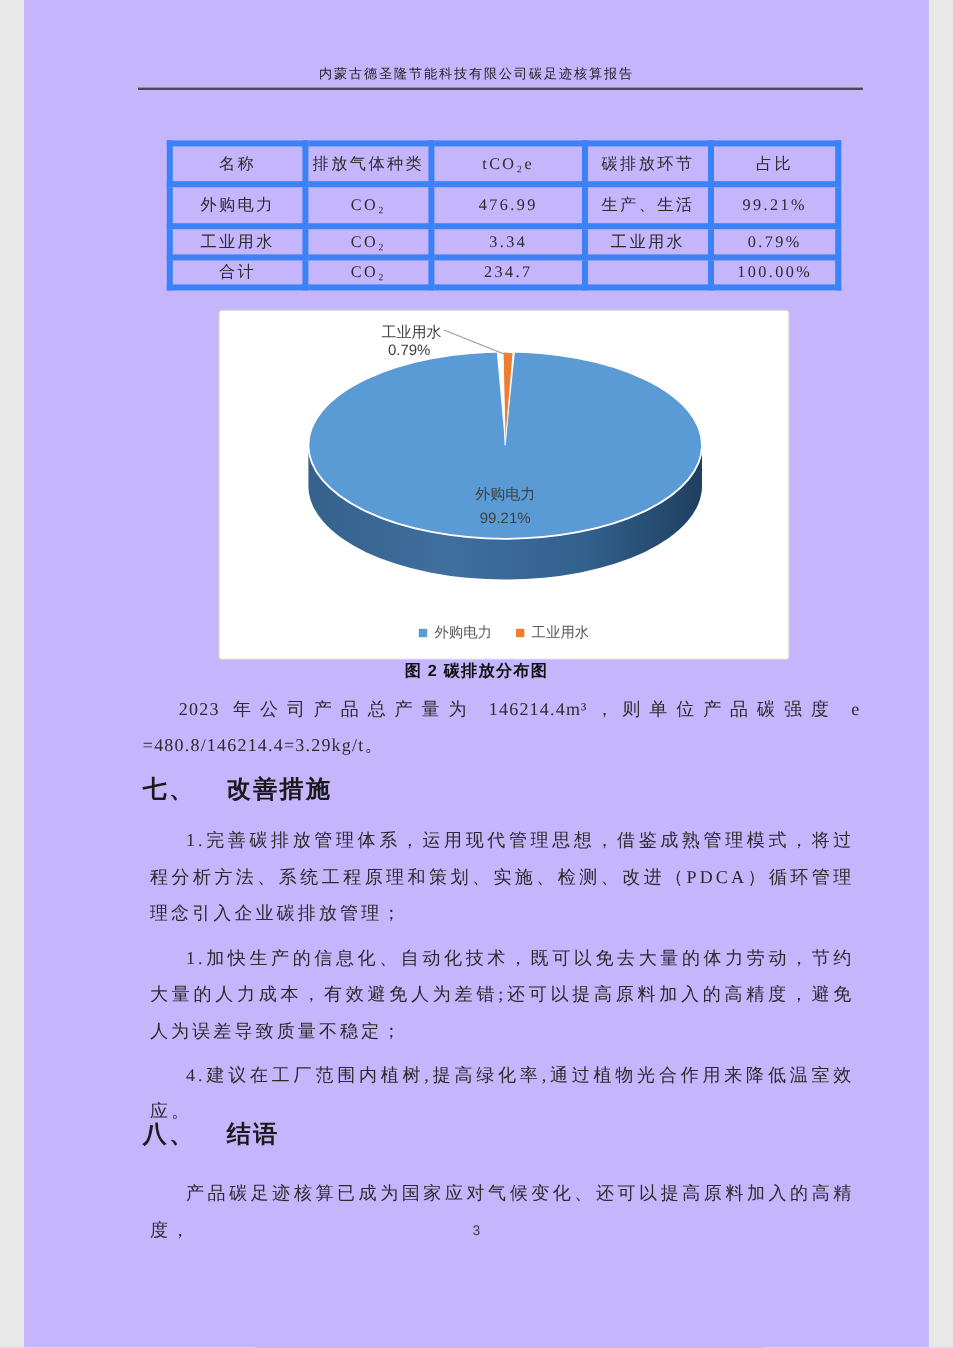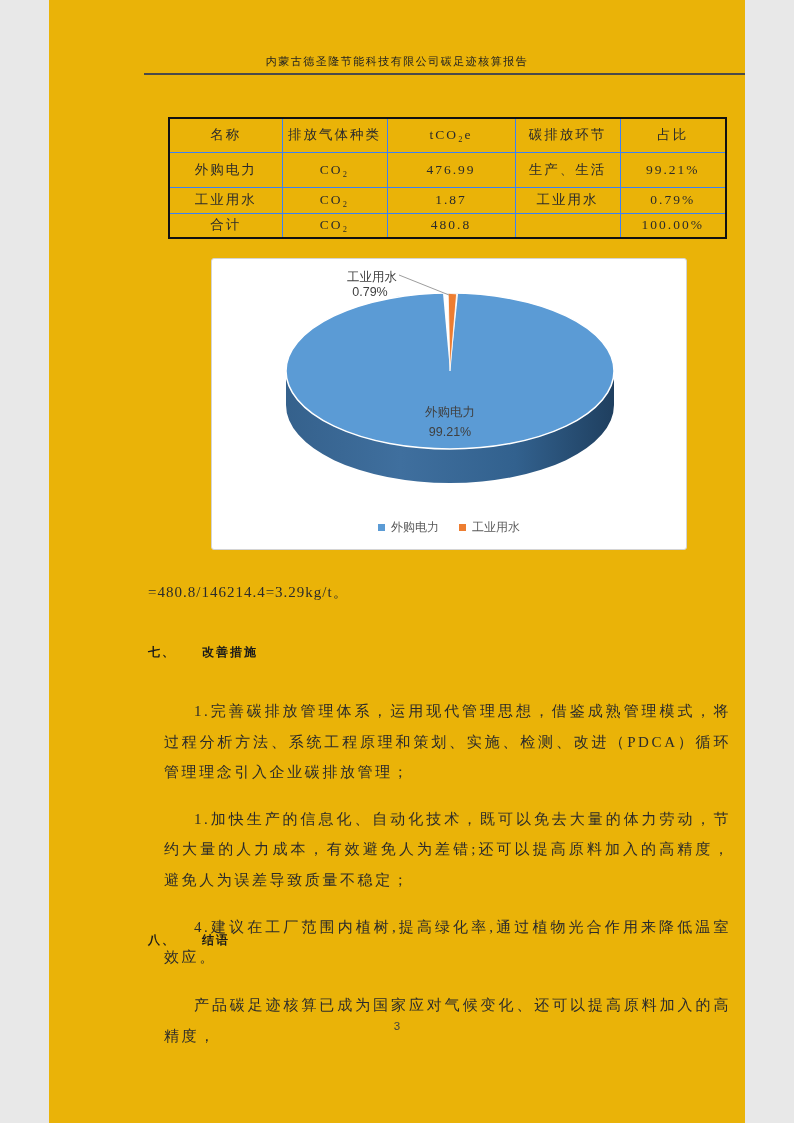--- a/index.html
+++ b/index.html
@@ -1,18 +1,18 @@
 <!DOCTYPE html>
 <html lang="zh"><head>
 <meta charset="utf-8">
 <style>
   html,body { margin:0; padding:0; background:#e8e8e8; }
   .page {
-    position:relative; width:696px; height:1123px; margin:0 auto;
-    background:#eab308; color:#2b2b2b;
+    position:relative; width:754px; height:1123px; margin:0 auto;
+    background:#c4b5fd; color:#2b2b2b;
     font-family:"Liberation Serif", serif;
     overflow:hidden;
   }
 
   
   .header-title {
     position:absolute; top:54px; left:0; right:0;
     text-align:center; font-size:11px; letter-spacing:1.5px; color:#222;
   }
   .header-rule {
@@ -24,21 +24,21 @@
   .table-caption {
     position:absolute; top:96px; left:0; right:0;
     text-align:center; font-size:13px; letter-spacing:1.5px;
   }
   table.data-table {
     position:absolute; top:117px; left:119px; width:557px;
     border-collapse:collapse; table-layout:fixed;
     border:2px solid #111; font-size:13.5px;
   }
   .data-table th, .data-table td {
-    border:1px solid #3b82f6; text-align:center; vertical-align:middle;
+    border:5px solid #3b82f6; text-align:center; vertical-align:middle;
     font-weight:normal; letter-spacing:2px; padding:0; overflow:hidden;
   }
   .data-table tr:nth-child(1) { height:34px; }
   .data-table tr:nth-child(2) { height:35px; }
   .data-table tr:nth-child(3) { height:26px; }
   .data-table tr:nth-child(4) { height:25px; }
 
   
   .chart-box {
     position:absolute; top:258px; left:162px; width:474px; height:290px;
@@ -65,31 +65,31 @@
   
   .intro {
     position:absolute; top:577px; left:99px; width:598px;
     font-size:15px; line-height:30px; letter-spacing:1px;
   }
   .intro .jline { text-indent:2em; text-align:justify; text-align-last:justify; height:30px; overflow:hidden; }
 
   .sec-heading {
     position:absolute; left:99px;
     font-family:"Liberation Sans", sans-serif; font-weight:bold;
-    font-size:12px; color:#1a1a1a; letter-spacing:2px;
+    font-size:20px; color:#1a1a1a; letter-spacing:2px;
   }
   .sec-heading .sec-title { margin-left:26px; }
   .h7 { top:644px; }
   .h8 { top:932px; }
 
   .body-block {
     position:absolute; left:99px; width:599px;
     font-size:15px; line-height:30.6px; text-align:justify; color:#2b2b2b;
   }
-  .body-block p { margin:16px; text-indent:2em; letter-spacing:2.6px; }
+  .body-block p { margin:6px; text-indent:2em; letter-spacing:2.6px; }
   .b7 { top:680px; }
   .b8 { top:974px; }
 
   .pagenum {
     position:absolute; top:1020px; left:0; right:0; text-align:center;
     font-family:"Liberation Sans", sans-serif; font-size:11.5px; color:#404040;
   }
 </style>
 </head>
 <body>
@@ -119,28 +119,28 @@
     <tr>
       <td>外购电力</td>
       <td>CO₂</td>
       <td>476.99</td>
       <td>生产、生活</td>
       <td>99.21%</td>
     </tr>
     <tr>
       <td>工业用水</td>
       <td>CO₂</td>
-      <td>1.87</td>
+      <td>3.34</td>
       <td>工业用水</td>
       <td>0.79%</td>
     </tr>
     <tr>
       <td>合计</td>
       <td>CO₂</td>
-      <td>480.8</td>
+      <td>234.7</td>
       <td></td>
       <td>100.00%</td>
     </tr>
   </tbody>
     </table>
 
   <div class="chart-box">
     <svg width="474" height="290" viewBox="0 0 474 290">
       <defs>
         <linearGradient id="sideGrad" x1="0" y1="0" x2="1" y2="0">
@@ -172,22 +172,24 @@
         <span class="swatch blue"></span>
         <span>外购电力</span>
       </span>
       <span class="legend-item">
         <span class="swatch orange"></span>
         <span>工业用水</span>
       </span>
     </div>
   </div>
 
+  <div class="chart-caption">图 2 碳排放分布图</div>
 
   <div class="intro">
+    <div class="jline">2023 年公司产品总产量为 146214.4m³，则单位产品碳强度 e</div>
     <div>=480.8/146214.4=3.29kg/t。</div>
   </div>
 
   <div class="sec-heading h7">
     <span>七、</span><span class="sec-title">改善措施</span>
   </div>
 
   <div class="body-block b7">
     <p>1.完善碳排放管理体系，运用现代管理思想，借鉴成熟管理模式，将过程分析方法、系统工程原理和策划、实施、检测、改进（PDCA）循环管理理念引入企业碳排放管理；</p>
     <p>1.加快生产的信息化、自动化技术，既可以免去大量的体力劳动，节约大量的人力成本，有效避免人为差错;还可以提高原料加入的高精度，避免人为误差导致质量不稳定；</p>

